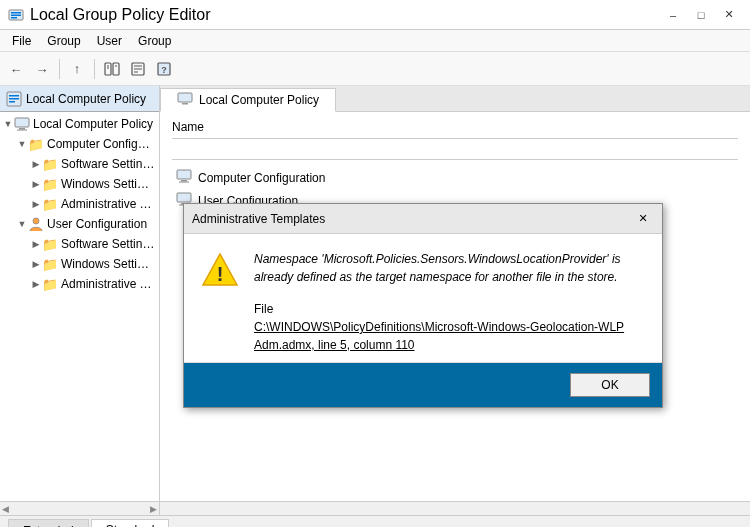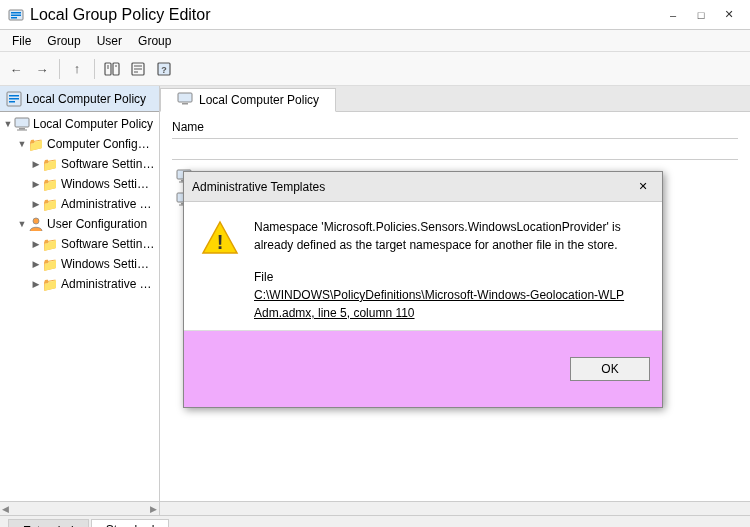--- a/index.html
+++ b/index.html
@@ -250,21 +250,21 @@
     }
 
     
     .modal-overlay {
       position: absolute;
       top: 0; left: 0; right: 0; bottom: 0;
       z-index: 100;
     }
     .modal-dialog {
       position: absolute;
-      top: 171px;
+      top: 203px;
       left: 183px;
       width: 480px;
       background: #f0f0f0;
       border: 1px solid #888;
       box-shadow: 2px 2px 8px rgba(0,0,0,0.4);
     }
     .modal-title-bar {
       background: #e8e8e8;
       height: 30px;
       display: flex;
@@ -316,22 +316,22 @@
       line-height: 1.5;
     }
     .modal-file-info {
       margin-top: 14px;
       font-size: 12px;
       color: #000;
       line-height: 1.5;
       padding-left: 0;
     }
     .modal-footer {
-      padding: 26px 12px;
-      background: #f0abfc;
+      padding: 10px 12px;
+      background: #0369a1;
       display: flex;
       justify-content: flex-end;
       border-top: 1px solid #ddd;
     }
     .ok-btn {
       width: 80px;
       height: 24px;
       background: #f0f0f0;
       border: 1px solid #888;
       cursor: pointer;
@@ -551,21 +551,21 @@
     </div>
     <div class="modal-body">
       <div class="modal-content-row">
         <div class="warning-icon">
           <svg class="warning-triangle" viewBox="0 0 38 38" xmlns="http://www.w3.org/2000/svg">
             <polygon points="19,3 36,34 2,34" fill="#FFD700" stroke="#E0A000" stroke-width="1.5"></polygon>
             <text x="19" y="30" text-anchor="middle" font-size="20" font-weight="bold" fill="#333">!</text>
           </svg>
         </div>
         <div>
-          <div class="modal-message" style="white-space: pre-line;">Namespace 'Microsoft.Policies.Sensors.WindowsLocationProvider' is
+          <div class="modal-message" style="white-space: pre-line; font-style: italic;">Namespace 'Microsoft.Policies.Sensors.WindowsLocationProvider' is
 already defined as the target namespace for another file in the store.</div>
           <div class="modal-file-info">
             <div>File</div>
             <div style="white-space: pre-line; text-decoration: underline;">C:\WINDOWS\PolicyDefinitions\Microsoft-Windows-Geolocation-WLP
 Adm.admx, line 5, column 110</div>
           </div>
         </div>
       </div>
     </div>
     <div class="modal-footer">

